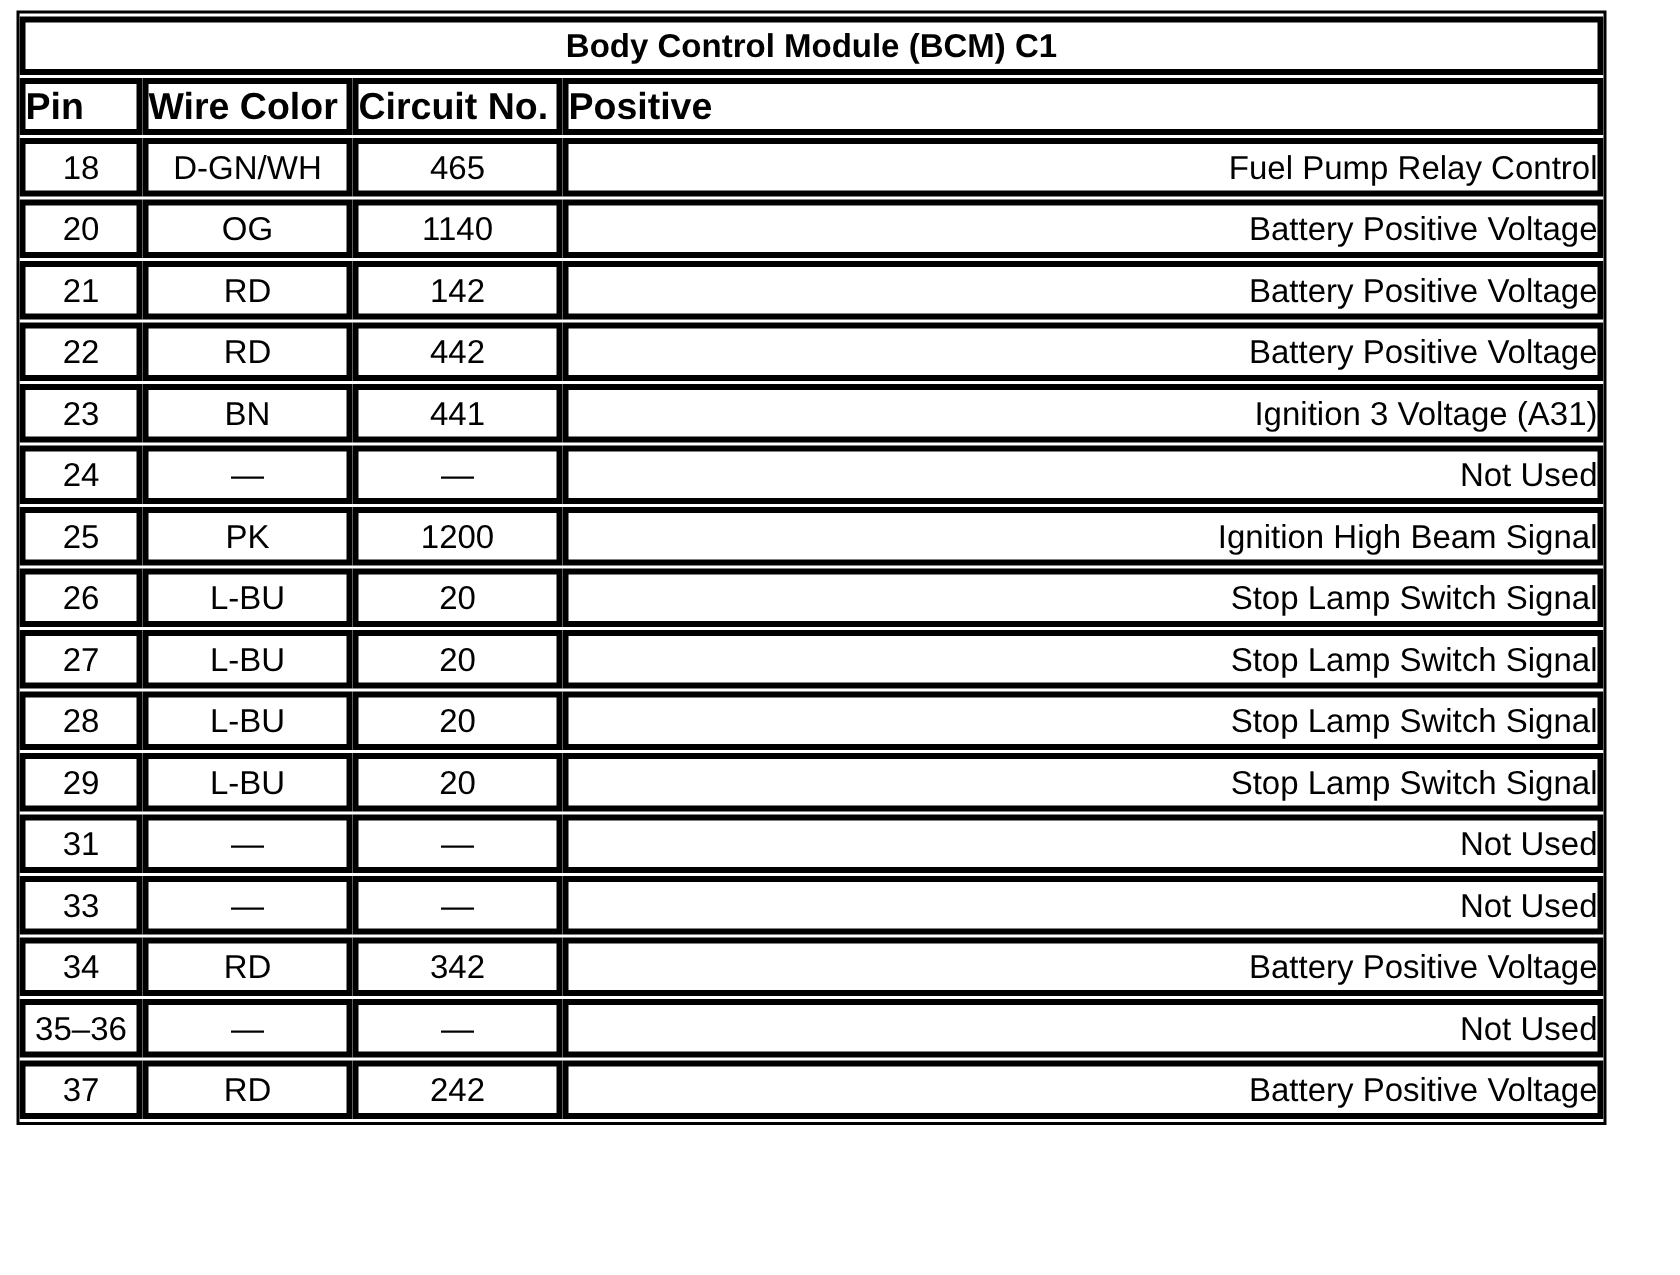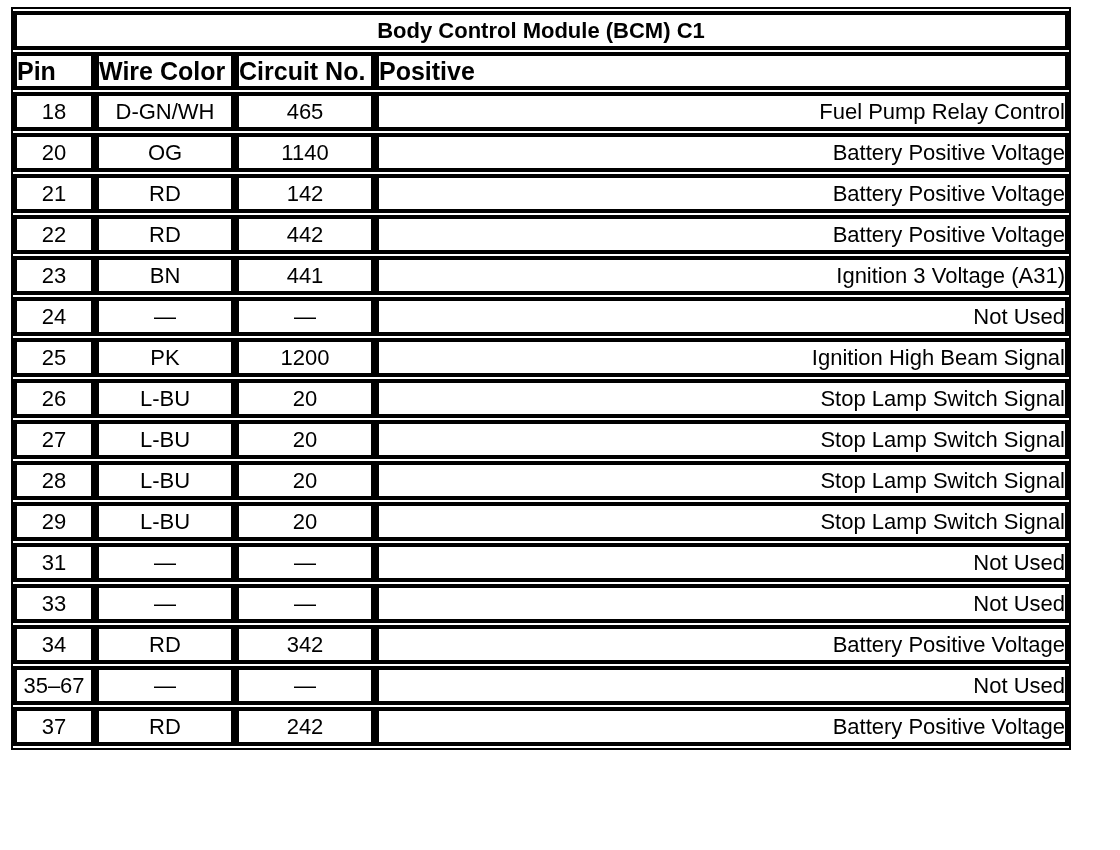--- a/index.html
+++ b/index.html
@@ -162,21 +162,21 @@
             <td class="center">—</td>
             <td class="left">Not Used</td>
           </tr>
           <tr>
             <td class="center">34</td>
             <td class="center">RD</td>
             <td class="center">342</td>
             <td class="left">Battery Positive Voltage</td>
           </tr>
           <tr>
-            <td class="center">35–67</td>
+            <td class="center">35–36</td>
             <td class="center">—</td>
             <td class="center">—</td>
             <td class="left">Not Used</td>
           </tr>
           <tr>
             <td class="center">37</td>
             <td class="center">RD</td>
             <td class="center">242</td>
             <td class="left">Battery Positive Voltage</td>
           </tr>

